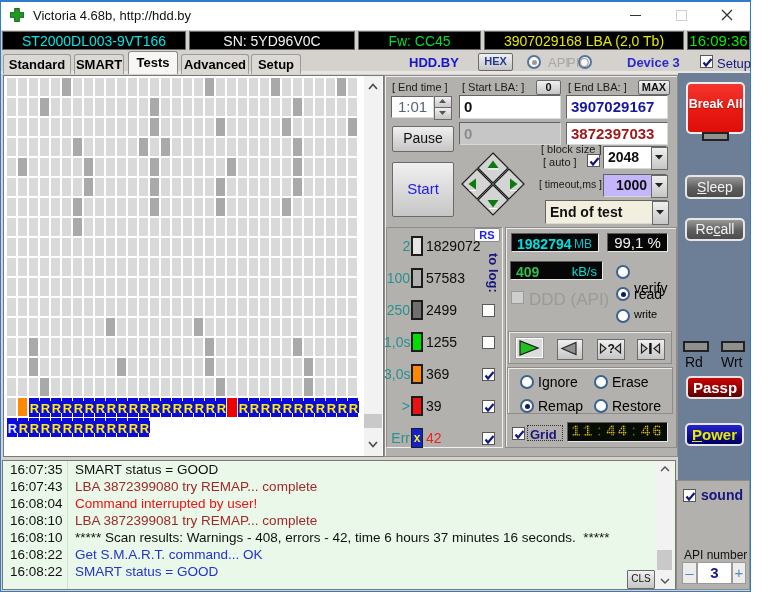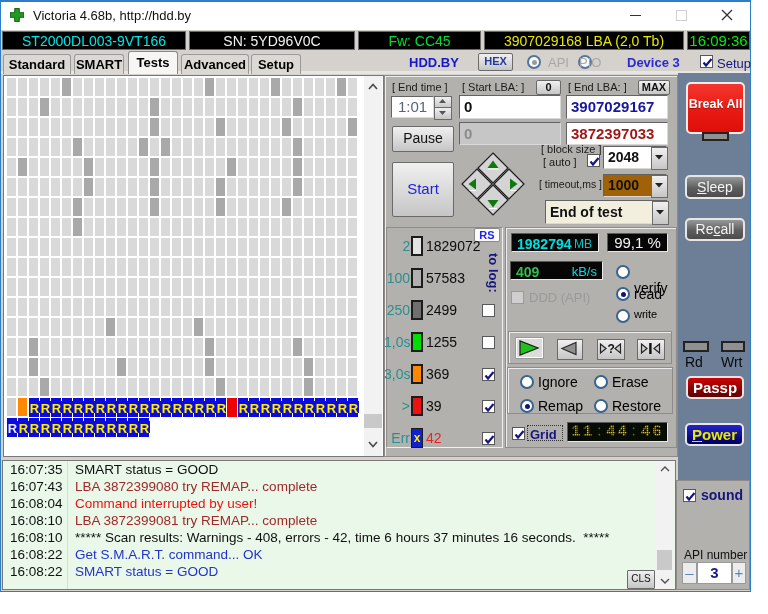--- a/index.html
+++ b/index.html
@@ -38,21 +38,21 @@
 <div class="a" style="left:128px;top:51px;width:50px;height:23px;background:#f7f6f4;border:1px solid #8a8a8a;border-bottom:none;border-radius:3px 3px 0 0;box-sizing:border-box;font-weight:bold;font-size:13px;text-align:center;line-height:22px;z-index:3;">Tests</div>
 <div class="a" style="left:181px;top:54px;width:68px;height:20px;background:#dcd9d5;border:1px solid #9a9a9a;border-bottom:none;border-radius:3px 3px 0 0;box-sizing:border-box;font-weight:bold;font-size:13px;text-align:center;line-height:19px;">Advanced</div>
 <div class="a" style="left:251px;top:54px;width:50px;height:20px;background:#dcd9d5;border:1px solid #9a9a9a;border-bottom:none;border-radius:3px 3px 0 0;box-sizing:border-box;font-weight:bold;font-size:13px;text-align:center;line-height:19px;">Setup</div>
 <div class="a" style="left:366px;top:55px;font-size:13px;font-weight:bold;color:#1616cc;margin-left:43px;">HDD.BY</div>
 <div class="a btn" style="left:478px;top:53px;width:33px;height:16px;font-size:11px;font-weight:bold;color:#223a99;line-height:15px;">HEX</div>
 <div class="a" style="left:527px;top:55px;width:10px;height:10px;border-radius:50%;background:#fafafa;border:2px solid #53749c;">
     <span class="dot" style="background:#9a9a9a;left:2.5px;top:2.5px;"></span>
   </div>
 <div class="a" style="left:548px;top:55px;font-size:13px;color:#a8a8a8;">API</div>
 <div class="a" style="left:578px;top:55px;width:10px;height:10px;border-radius:50%;background:#fafafa;border:2px solid #53749c;"></div>
-<div class="a" style="left:579px;top:55px;font-size:13px;color:#a8a8a8;">PIO</div>
+<div class="a" style="left:567px;top:55px;font-size:13px;color:#a8a8a8;">PIO</div>
 <div class="a" style="left:627px;top:55px;font-size:13px;font-weight:bold;color:#2a2ad0;">Device 3</div>
 <div class="a cb" style="left:700px;top:55px;">
     <svg width="13" height="13" viewBox="0 0 13 13">
       <path d="M2.5 6.5 L5 9.5 L10.5 3" stroke="#16167e" stroke-width="2.2" fill="none"></path>
     </svg>
   </div>
 <div class="a" style="left:717px;top:56px;font-size:13px;color:#16167e;">Setup</div>
 <div class="a" style="left:3px;top:75px;width:381px;height:382px;box-sizing:border-box;border:1px solid #787878;background:#fff;"></div>
 <div class="a" style="left:7px;top:78px;width:352px;height:320px;background-image:repeating-linear-gradient(to bottom,rgba(255,255,255,0) 0 18px,#fff 18px 20px),repeating-linear-gradient(to right,#d9d9d9 0 9px,#fff 9px 11px);"></div>
 <div class="a" style="left:62px;top:78px;width:9px;height:18px;background:#a9a9a9;"></div>
@@ -211,21 +211,21 @@
     <svg width="13" height="13" viewBox="0 0 13 13">
       <path d="M2.5 6.5 L5 9.5 L10.5 3" stroke="#16167e" stroke-width="2.2" fill="none"></path>
     </svg>
   </div>
 <div class="a inp" style="left:603px;top:146px;width:64px;height:23px;box-sizing:border-box;background:#fff;font-size:14px;font-weight:bold;color:#101010;line-height:21px;padding-left:4px;">2048</div>
 <div class="a btn" style="left:651px;top:147px;width:15px;height:21px;border-radius:0;"></div>
 <svg class="a" style="left:655px;top:155px;" width="8" height="5">
     <path d="M0 0 L4 4.5 L8 0 Z" fill="#222"></path>
   </svg>
 <div class="a lbl" style="left:539px;top:178px;font-size:10.5px;">[ timeout,ms ]</div>
-<div class="a inp" style="left:603px;top:174px;width:64px;height:23px;box-sizing:border-box;background:#a16207;font-size:14px;font-weight:bold;color:#101010;line-height:21px;padding-left:4px;">1000</div>
+<div class="a inp" style="left:603px;top:174px;width:64px;height:23px;box-sizing:border-box;background:#c4b5fd;font-size:14px;font-weight:bold;color:#101010;line-height:21px;padding-left:12px;">1000</div>
 <div class="a btn" style="left:651px;top:175px;width:15px;height:21px;border-radius:0;"></div>
 <svg class="a" style="left:655px;top:183px;" width="8" height="5">
     <path d="M0 0 L4 4.5 L8 0 Z" fill="#222"></path>
   </svg>
 <div class="a inp" style="left:545px;top:200px;width:123px;height:24px;box-sizing:border-box;background:#f2efdf;font-size:14px;font-weight:bold;color:#101010;line-height:22px;padding-left:4px;">End of test</div>
 <div class="a btn" style="left:652px;top:201px;width:15px;height:22px;border-radius:0;"></div>
 <svg class="a" style="left:656px;top:210px;" width="8" height="5">
     <path d="M0 0 L4 4.5 L8 0 Z" fill="#222"></path>
   </svg>
 <div class="a" style="left:386px;top:227px;width:117px;height:221px;box-sizing:border-box;border:1px solid #8e8b88;border-right-color:#f0f0f0;border-bottom-color:#f0f0f0;background:#b3b1ad;"></div>
@@ -281,21 +281,21 @@
   </div>
 <div class="a rad" style="left:616px;top:265px;"></div>
 <div class="a" style="left:634px;top:264px;font-size:14px;margin-top:16px;">verify</div>
 <div class="a rad" style="left:616px;top:287px;">
     <span class="dot"></span>
   </div>
 <div class="a" style="left:634px;top:286px;font-size:14px;">read</div>
 <div class="a rad" style="left:616px;top:309px;"></div>
 <div class="a" style="left:634px;top:308px;font-size:11px;">write</div>
 <div class="a" style="left:511px;top:291px;width:11px;height:11px;background:#cfcfcf;border:1px solid #9a9a9a;"></div>
-<div class="a" style="left:529px;top:290px;font-size:13px;color:#9a9a9a;">DDD (API)</div>
+<div class="a" style="left:529px;top:290px;font-size:17px;color:#9a9a9a;">DDD (API)</div>
 <div class="a" style="left:508px;top:331px;width:164px;height:33px;border:1px solid #8e8b88;box-shadow:inset 1px 1px 0 #ececec;box-sizing:border-box;"></div>
 <div class="a" style="left:515px;top:337px;width:29px;height:22px;background:#fdfdfd;border:1px solid #9a9a9a;box-sizing:border-box;"></div>
 <div class="a" style="left:517px;top:339px;width:25px;height:18px;background:#dcdcdc;"></div>
 <svg class="a" style="left:519px;top:340px;" width="21" height="16">
     <path d="M1 1 L1 15 L19 8 Z" fill="#1fc01f" stroke="#1c1c1c" stroke-width="1.2"></path>
   </svg>
 <div class="a btn" style="left:557px;top:339px;width:24px;height:19px;border-radius:0;"></div>
 <svg class="a" style="left:560px;top:341px;" width="18" height="15">
     <path d="M16 1.5 L16 13.5 L2 7.5 Z" fill="#8f8f8f" stroke="#2c2c2c" stroke-width="1.2"></path>
   </svg>

